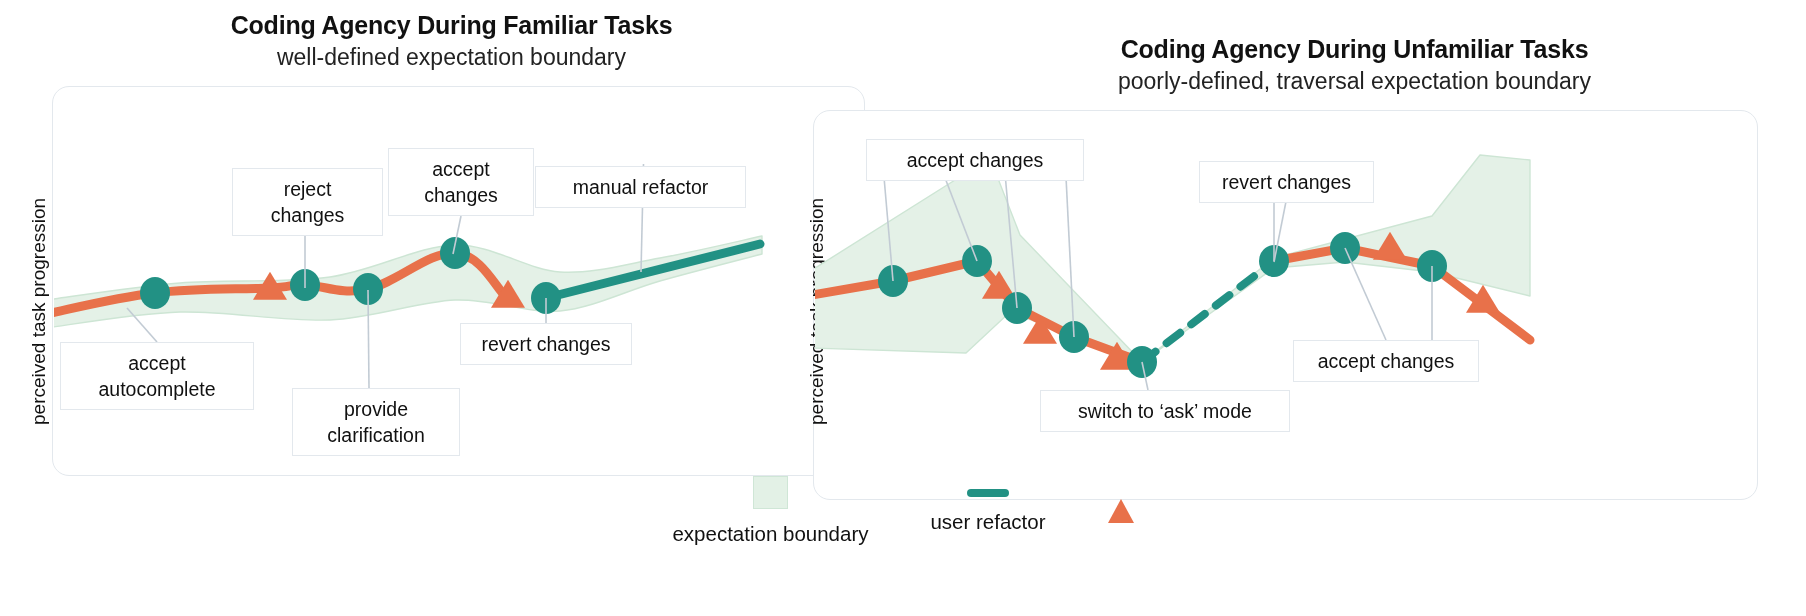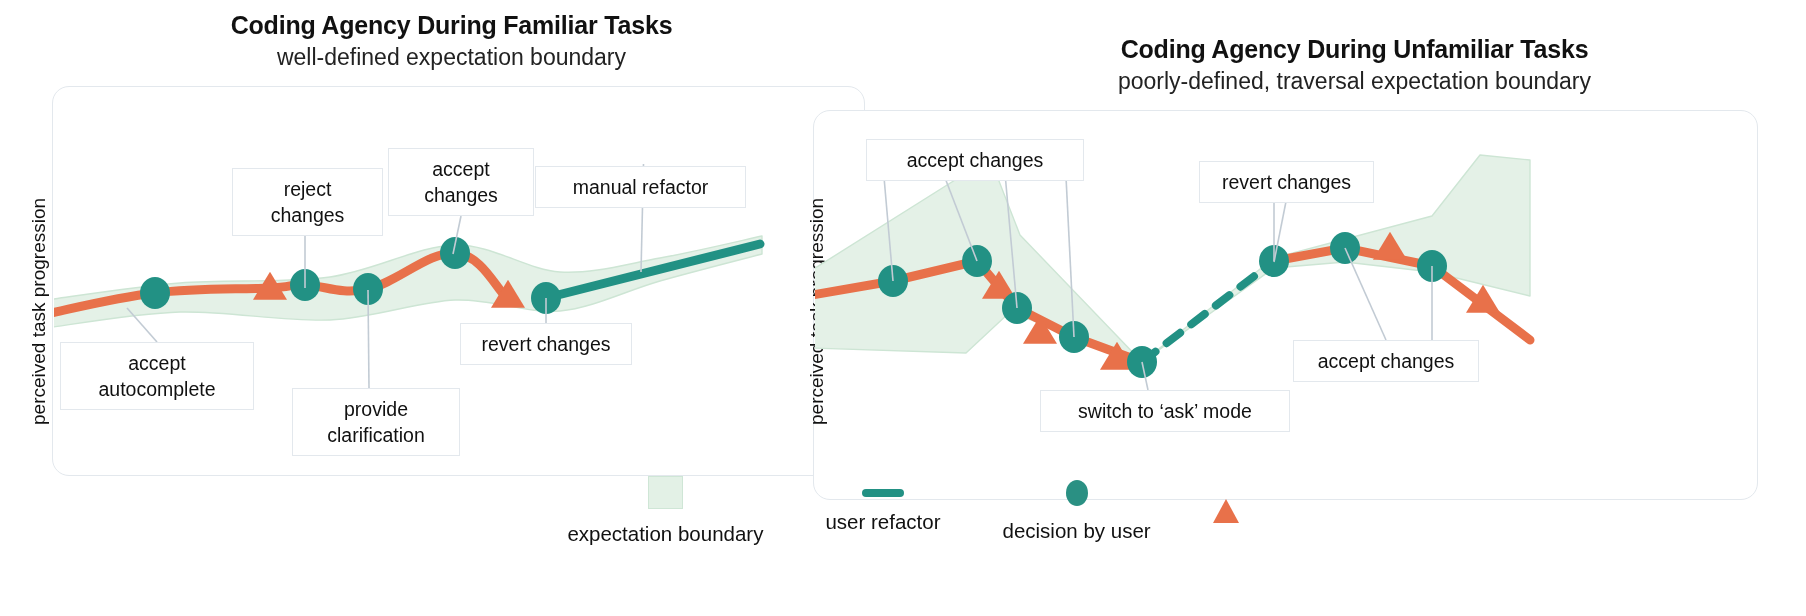--- a/index.html
+++ b/index.html
@@ -143,21 +143,17 @@
   <div class="legend">
     <div class="lg-item">
       <span class="sw-area"></span>
       <span class="lg-text">expectation boundary</span>
     </div>
     <div class="lg-item">
       <span class="sw-line" style="background:#229184"></span>
       <span class="lg-text">user refactor</span>
     </div>
     <div class="lg-item">
-      <span class="sw-dot"></span>
-      <span class="lg-text">decision by user</span>
-    </div>
-    <div class="lg-item">
       <span class="sw-tri"></span>
     </div>
   </div>
 
 </div>
 
 </body></html>

